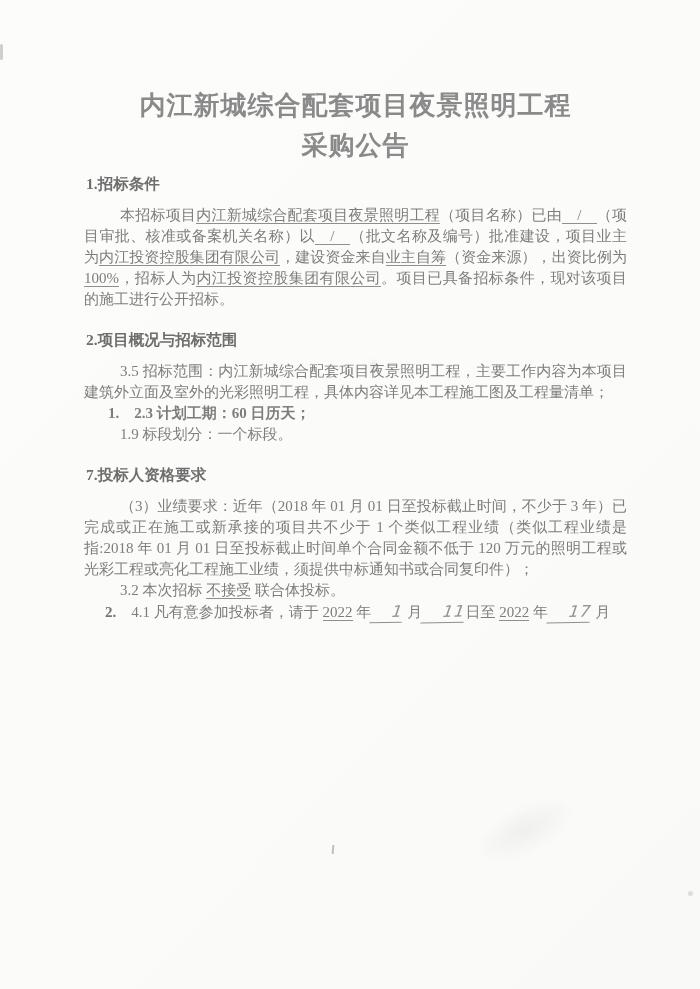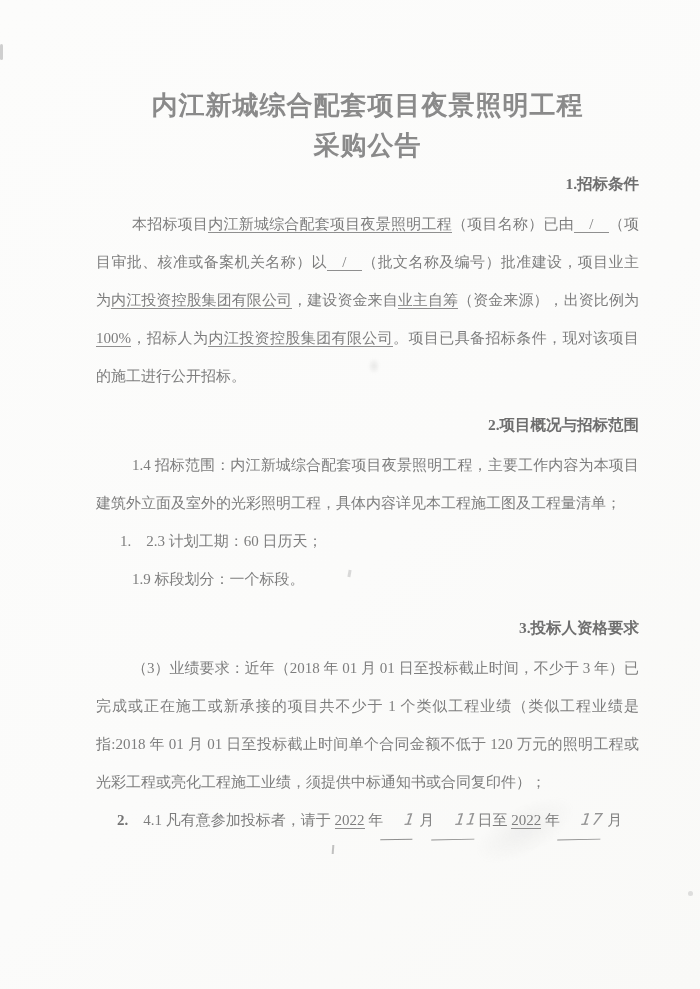--- a/index.html
+++ b/index.html
@@ -18,50 +18,49 @@
   }
   .page{
     position:relative;
     width:700px;height:989px;
     background:linear-gradient(135deg,#fcfcfb 0%,var(--paper) 55%,#f9f9f7 100%);
     overflow:hidden;
     box-sizing:border-box;
   }
   .content{
     position:absolute;
-    left:96px; top:86px;
+    left:84px; top:86px;
     width:543px;
   }
   .title{
     font-size:26px;
     line-height:40px;
     font-weight:bold;
     letter-spacing:1px;
     color:var(--title-ink);
     text-align:center;
   }
   .doc-body{margin-top:2px;}
   .heading{
     font-size:15.5px;
     line-height:27px;
     font-weight:bold;
     color:var(--heading-ink);
     margin:16px 0 8px 2px;
-    text-align:right;
   }
   .doc-body > .heading:first-child{margin-top:4px;}
   .para{
     font-size:15px;
-    line-height:38px;
+    line-height:21px;
     color:var(--ink);
     text-align:justify;
     margin:0;
   }
   .indent{text-indent:2.4em;}
-  [data-name="clause-2-3"]{text-indent:1.6em;}
+  [data-name="clause-2-3"]{text-indent:1.6em;font-weight:bold;}
   [data-name="clause-4-1"]{text-indent:1.4em;}
   .u{
     border-bottom:1px solid var(--underline);
     padding-bottom:0px;
   }
   .hw{
     font-style:italic;
     font-family:"DejaVu Sans",sans-serif;
     font-size:16px;
     color:var(--hand-ink);
@@ -96,21 +95,22 @@
 
   <div class="content" data-name="document-content">
     <div class="title" data-name="document-title">
       <div data-name="document-title-line-1">内江新城综合配套项目夜景照明工程</div>
       <div data-name="document-title-line-2">采购公告</div>
     </div>
     <div class="doc-body" id="doc-body" data-name="document-body">
         <div class="heading" data-name="section-1-heading"><span data-name="text-segment">1.招标条件</span></div>
         <div class="para indent" data-name="section-1-paragraph"><span class="" data-name="text-segment">本招标项目</span><span class="u " data-name="text-segment">内江新城综合配套项目夜景照明工程</span><span class="" data-name="text-segment">（项目名称）已由</span><span class="u " data-name="text-segment">　/　</span><span class="" data-name="text-segment">（项目审批、核准或备案机关名称）以</span><span class="u " data-name="text-segment">　/　</span><span class="" data-name="text-segment">（批文名称及编号）批准建设，项目业主为</span><span class="u " data-name="text-segment">内江投资控股集团有限公司</span><span class="" data-name="text-segment">，建设资金来自</span><span class="u " data-name="text-segment">业主自筹</span><span class="" data-name="text-segment">（资金来源），出资比例为</span><span class="u " data-name="text-segment">100%</span><span class="" data-name="text-segment">，招标人为</span><span class="u " data-name="text-segment">内江投资控股集团有限公司</span><span class="" data-name="text-segment">。项目已具备招标条件，现对该项目的施工进行公开招标。</span></div>
         <div class="heading" data-name="section-2-heading"><span data-name="text-segment">2.项目概况与招标范围</span></div>
-        <div class="para indent" data-name="clause-2-2"><span data-name="text-segment">1.4 招标范围：内江新城综合配套项目夜景照明工程，主要工作内容为本项目建筑外立面及室外的光彩照明工程，具体内容详见本工程施工图及工程量清单；</span></div>
+        <div class="para indent" data-name="clause-2-2"><span data-name="text-segment">3.5 招标范围：内江新城综合配套项目夜景照明工程，主要工作内容为本项目建筑外立面及室外的光彩照明工程，具体内容详见本工程施工图及工程量清单；</span></div>
         <div class="para indent" data-name="clause-2-3"><span data-name="text-segment">1.　2.3 计划工期：60 日历天；</span></div>
         <div class="para indent" data-name="clause-2-4"><span data-name="text-segment">1.9 标段划分：一个标段。</span></div>
-        <div class="heading" data-name="section-3-heading"><span data-name="text-segment">3.投标人资格要求</span></div>
+        <div class="heading" data-name="section-3-heading"><span data-name="text-segment">7.投标人资格要求</span></div>
         <div class="para indent" data-name="clause-3-1-item-3"><span data-name="text-segment">（3）业绩要求：近年（2018 年 01 月 01 日至投标截止时间，不少于 3 年）已完成或正在施工或新承接的项目共不少于 1 个类似工程业绩（类似工程业绩是指:2018 年 01 月 01 日至投标截止时间单个合同金额不低于 120 万元的照明工程或光彩工程或亮化工程施工业绩，须提供中标通知书或合同复印件）；</span></div>
+        <div class="para indent" data-name="clause-3-2"><span class="" data-name="text-segment">3.2 本次招标 </span><span class="u " data-name="text-segment">不接受</span><span class="" data-name="text-segment"> 联合体投标。</span></div>
         <div class="para indent" data-name="clause-4-1"><span class="b" data-name="text-segment">2.</span><span class="" data-name="text-segment">　4.1 凡有意参加投标者，请于 </span><span class="u " data-name="text-segment">2022</span><span class="" data-name="text-segment"> 年</span><span class="u hw " data-name="handwritten-text">  1  </span><span class="" data-name="text-segment"> 月</span><span class="u hw " data-name="handwritten-text">11</span><span class="" data-name="text-segment">日至 </span><span class="u " data-name="text-segment">2022</span><span class="" data-name="text-segment"> 年</span><span class="u hw " data-name="handwritten-text"> 17  </span><span class="" data-name="text-segment"> 月</span></div>
       </div>
   </div>
 </div>
 
 </body></html>

